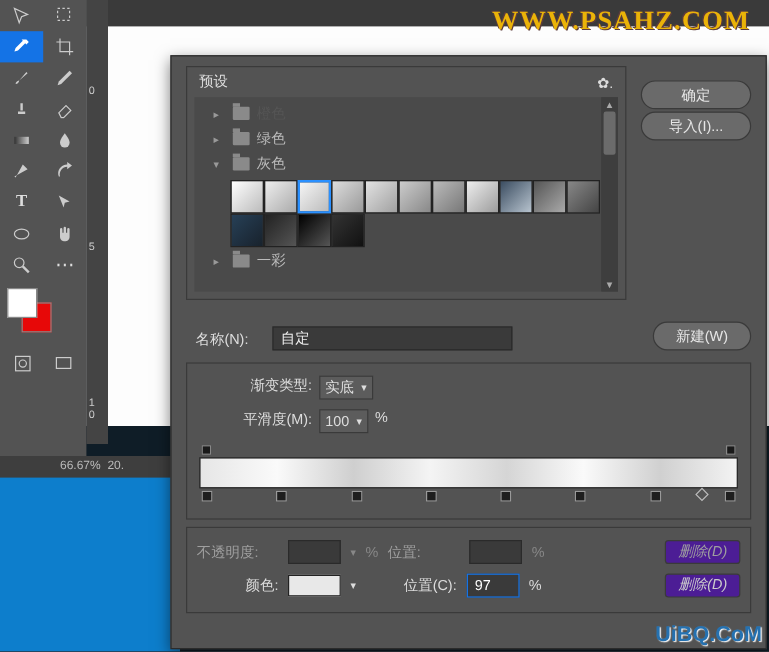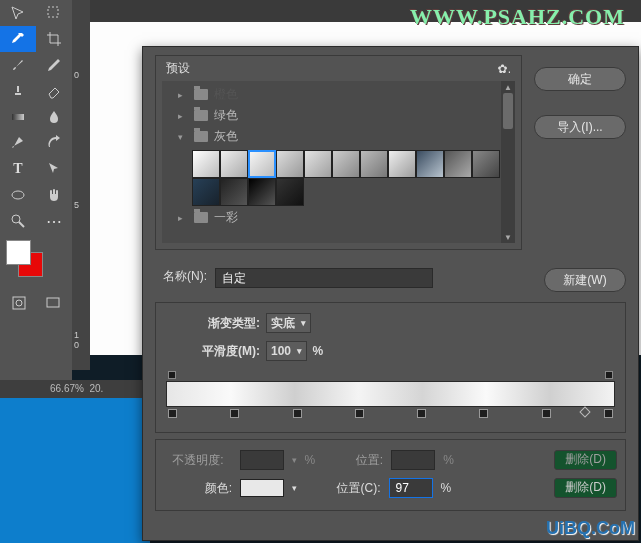--- a/index.html
+++ b/index.html
@@ -14,21 +14,21 @@
   .tool-cell.active { background: #1473e6; }
   .tool-cell svg { width: 16px; height: 16px; }
   .fg-bg { position: relative; width: 40px; height: 40px; margin: 6px 0 0 6px; }
   .fg-swatch { position: absolute; top: 0; left: 0; width: 25px; height: 25px; background: #fff; border: 1px solid #888; }
   .bg-swatch { position: absolute; top: 12px; left: 12px; width: 25px; height: 25px; background: #e70808; border: 1px solid #888; }
   .bottom-tools { display: flex; gap: 4px; padding: 4px; margin-top: 6px; }
   .ruler-v { position: absolute; left: 72px; top: 0; width: 18px; height: 370px; background: #444; color: #ccc; font-size: 9px; }
   .ruler-v .tick { position: absolute; left: 2px; }
   .zoom-bar { position: absolute; bottom: 145px; left: 0; height: 18px; width: 145px; background: #3e3e3e; color: #bbb; font-size: 10px; padding-left: 50px; line-height: 18px; }
 
-  .watermark-top { position: absolute; top: 4px; right: 16px; font-family: "Times New Roman", serif; font-size: 22px; font-weight: 700; color: #86efac; text-shadow: 1px 1px 0 #5c3c3c, -1px -1px 0 #5c3c3c; letter-spacing: 1px; }
+  .watermark-top { position: absolute; top: 4px; right: 16px; font-family: "Times New Roman", serif; font-size: 22px; font-weight: 700; color: #eab308; text-shadow: 1px 1px 0 #5c3c3c, -1px -1px 0 #5c3c3c; letter-spacing: 1px; }
   .watermark-bottom { position: absolute; bottom: 4px; right: 6px; font-family: Arial, sans-serif; font-size: 18px; font-weight: 700; color: #2571b0; text-shadow: 1px 1px 1px #fff; }
 
   .dialog { position: absolute; top: 46px; left: 142px; width: 497px; height: 495px; background: #535353; border: 1px solid #2b2b2b; box-shadow: 0 4px 12px rgba(0,0,0,0.5); color: #ddd; font-size: 12px; }
   .dlg-title { height: 30px; background: #535353; display: flex; align-items: center; padding: 0 10px; border-bottom: 1px solid #3a3a3a; }
   .dlg-title-text { flex: 1; font-size: 13px; }
   .win-btns { display: flex; gap: 0; }
   .win-btn { width: 34px; height: 24px; display: flex; align-items: center; justify-content: center; color: #ddd; }
   .win-btn svg { width: 10px; height: 10px; }
 
   .dlg-body { padding: 8px 12px 12px; display: flex; gap: 12px; }
@@ -40,48 +40,48 @@
   .scroll-track { position: absolute; right: 0; top: 0; bottom: 0; width: 14px; background: #3e3e3e; }
   .scroll-thumb { position: absolute; top: 12px; right: 2px; width: 10px; height: 36px; background: #6b6b6b; border-radius: 2px; }
   .scroll-arrow { position: absolute; width: 14px; height: 12px; right: 0; display: flex; align-items: center; justify-content: center; color: #aaa; font-size: 8px; }
   .folder-row { display: flex; align-items: center; gap: 6px; color: #bbb; font-size: 12px; padding: 1px 0 3px 4px; }
   .tri { font-size: 9px; color: #999; width: 10px; }
   .folder-icon { width: 14px; height: 11px; background: #8a8a8a; border-radius: 1px; position: relative; }
   .folder-icon::before{ content:""; position:absolute; top:-3px; left:0; width:6px; height:3px; background:#8a8a8a; }
   .swatches { display: flex; flex-wrap: wrap; gap: 0; padding: 2px 0 2px 18px; }
   .swatch { width: 28px; height: 28px; background: #999; border: 1px solid #222; }
   .swatch.sel { border: 2px solid #2a90ff; }
-  .side-buttons { display: flex; flex-direction: column; gap: 24px; width: 92px; padding-top: 12px; }
+  .side-buttons { display: flex; flex-direction: column; gap: 2px; width: 92px; padding-top: 12px; }
   .btn { background: #6a6a6a; border: 1px solid #3a3a3a; border-radius: 12px; height: 24px; display: flex; align-items: center; justify-content: center; cursor: pointer; color: #e6e6e6; font-size: 12px; }
 
-  .name-row { display: flex; align-items: flex-start; gap: 8px; padding: 6px 12px; }
+  .name-row { display: flex; align-items: flex-end; gap: 20px; padding: 6px 12px; }
   .name-row label { width: 52px; text-align: right; display: inline-block; }
   .text-input { background: #3a3a3a; border: 1px solid #2a2a2a; color: #eee; height: 20px; padding: 0 6px; font-size: 12px; }
-  .name-input { width: 218px; }
+  .name-input { width: 200px; }
 
   .grad-panel { margin: 4px 12px 0; border: 1px solid #3a3a3a; padding: 6px 8px 8px; }
-  .form-row { display: flex; align-items: center; gap: 6px; padding: 4px 0; font-weight: bold; }
+  .form-row { display: flex; align-items: flex-start; gap: 6px; padding: 4px 0; }
   .form-row label { width: 96px; text-align: right; color: #ddd; }
   .select { background: #5c5c5c; border: 1px solid #3a3a3a; color: #ddd; height: 20px; display: flex; align-items: center; padding: 0 4px; gap: 6px; cursor: pointer; }
   .select .caret { font-size: 9px; }
 
   .gradient-bar-block { margin: 6px 2px; }
   .mini-stops { display: flex; justify-content: space-between; padding: 0 2px; }
   .mini-stops .stop.top { width: 8px; height: 8px; background: #1a1a1a; border: 1px solid #888; }
   .gradient-bar { height: 26px; background: linear-gradient(to right,#e6e6e6,#fafafa,#cfcfcf,#f4f4f4,#d5d5d5,#fafafa,#d0d0d0,#f3f3f3); border: 1px solid #2a2a2a; margin: 2px 0; }
   .bottom-stops { display: flex; justify-content: space-between; padding: 0 2px; position: relative; }
   .bottom-stops .stop { width: 9px; height: 9px; background: #1f1f1f; border: 1px solid #999; }
   .diamond { position: absolute; top: -1px; right: 26px; width: 8px; height: 8px; transform: rotate(45deg); border: 1px solid #bbb; }
 
   .colorstops-panel { margin: 6px 12px 8px; border: 1px solid #3a3a3a; padding: 6px 8px 8px; }
   .colorstops-panel .hdr { padding: 0 0 4px 4px; color: #ddd; }
   .row-inline { display: flex; align-items: center; gap: 8px; padding: 4px 0; flex-wrap: wrap; }
   .row-inline label { color: #9f9f9f; }
   .input-sm { width: 44px; }
-  .disabled-btn { background: #14532d; border: 1px solid #3a3a3a; border-radius: 3px; height: 20px; padding: 0 10px; color: #9f9f9f; }
+  .disabled-btn { background: #4c1d95; border: 1px solid #3a3a3a; border-radius: 3px; height: 20px; padding: 0 10px; color: #9f9f9f; font-style: italic; }
   .color-swatch-mini { width: 44px; height: 18px; background: #e8e8e8; border: 1px solid #222; }
   .active-input { border: 1px solid #1473e6 !important; color: #fff; }
 </style>
 </head>
 <body>
 
 <div class="canvas-bg"></div>
 <div class="dark-top"></div>
 <div class="bg-blue"></div>
 
@@ -323,25 +323,25 @@
         <div class="stop"></div>
         <div class="stop"></div>
         <div class="stop"></div>
         <div class="diamond"></div>
       </div>
     </div>
   </div>
 
   <div class="colorstops-panel">
     <div class="row-inline">
-      <label style="width:68px;text-align:center">不透明度:</label>
+      <label style="width:68px;text-align:left">不透明度:</label>
       <input class="text-input input-sm" disabled="" style="">
       <span class="caret" style="color:#888;font-size:9px">▾</span>
       <span style="color:#888">%</span>
-      <label style="width:60px;text-align:right">位置:</label>
+      <label style="width:60px;text-align:left">位置:</label>
       <input class="text-input input-sm" disabled="" style="">
       <span style="color:#888">%</span>
       <div style="flex:1"></div>
       <div class="disabled-btn">删除(D)</div>
     </div>
     <div class="row-inline">
       <label style="width:68px;text-align:right;color:#ddd">颜色:</label>
       <div class="color-swatch-mini"></div>
       <span class="caret" style="font-size:9px">▾</span>
       <label style="width:76px;text-align:right;color:#ddd">位置(C):</label>

